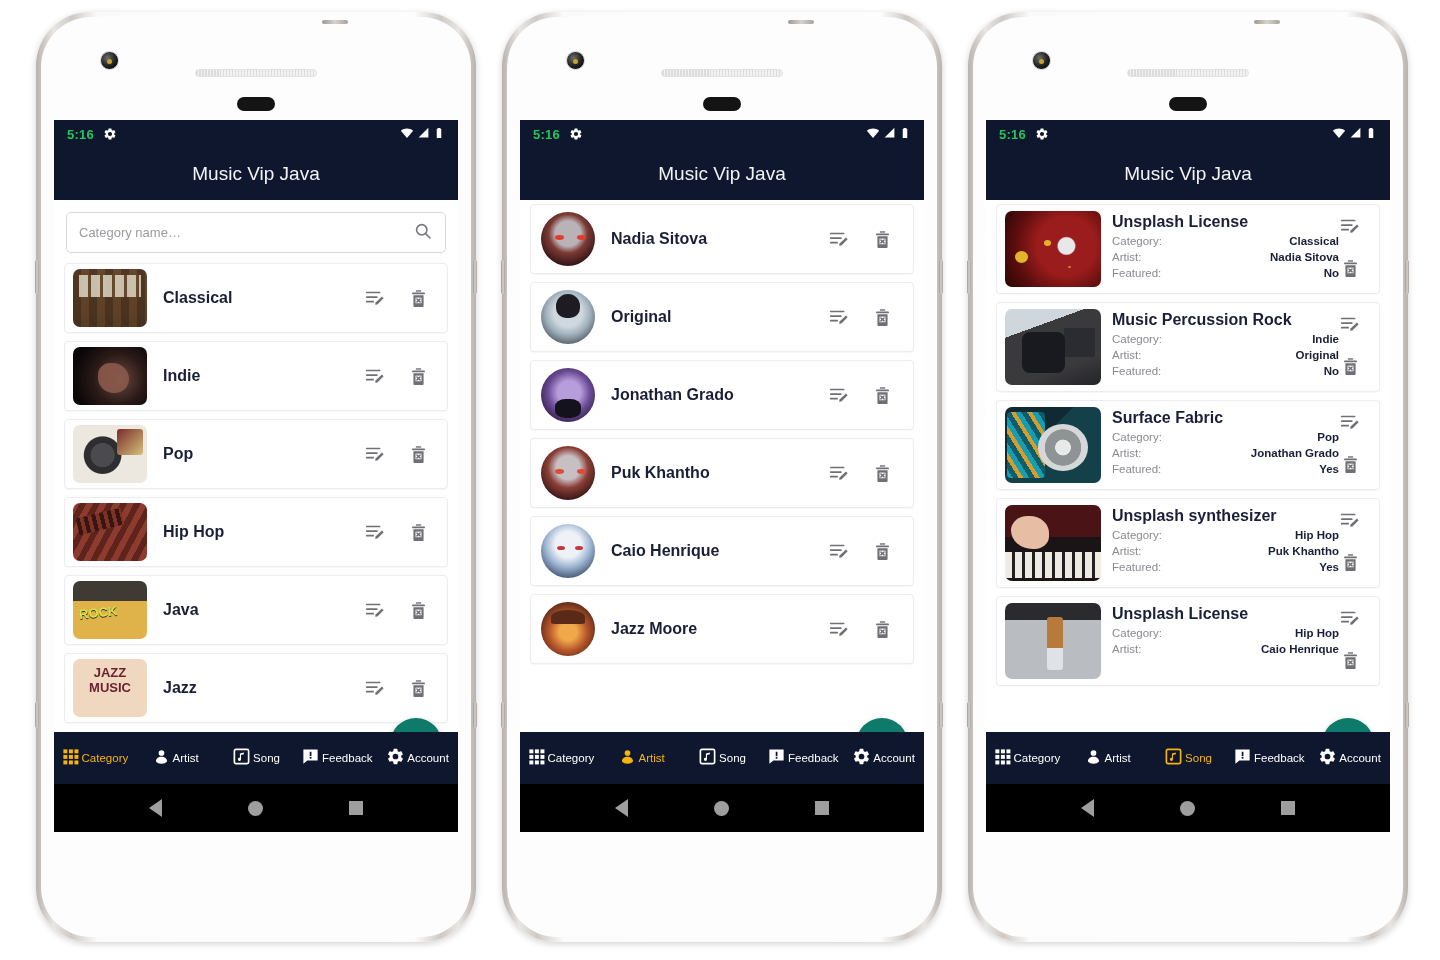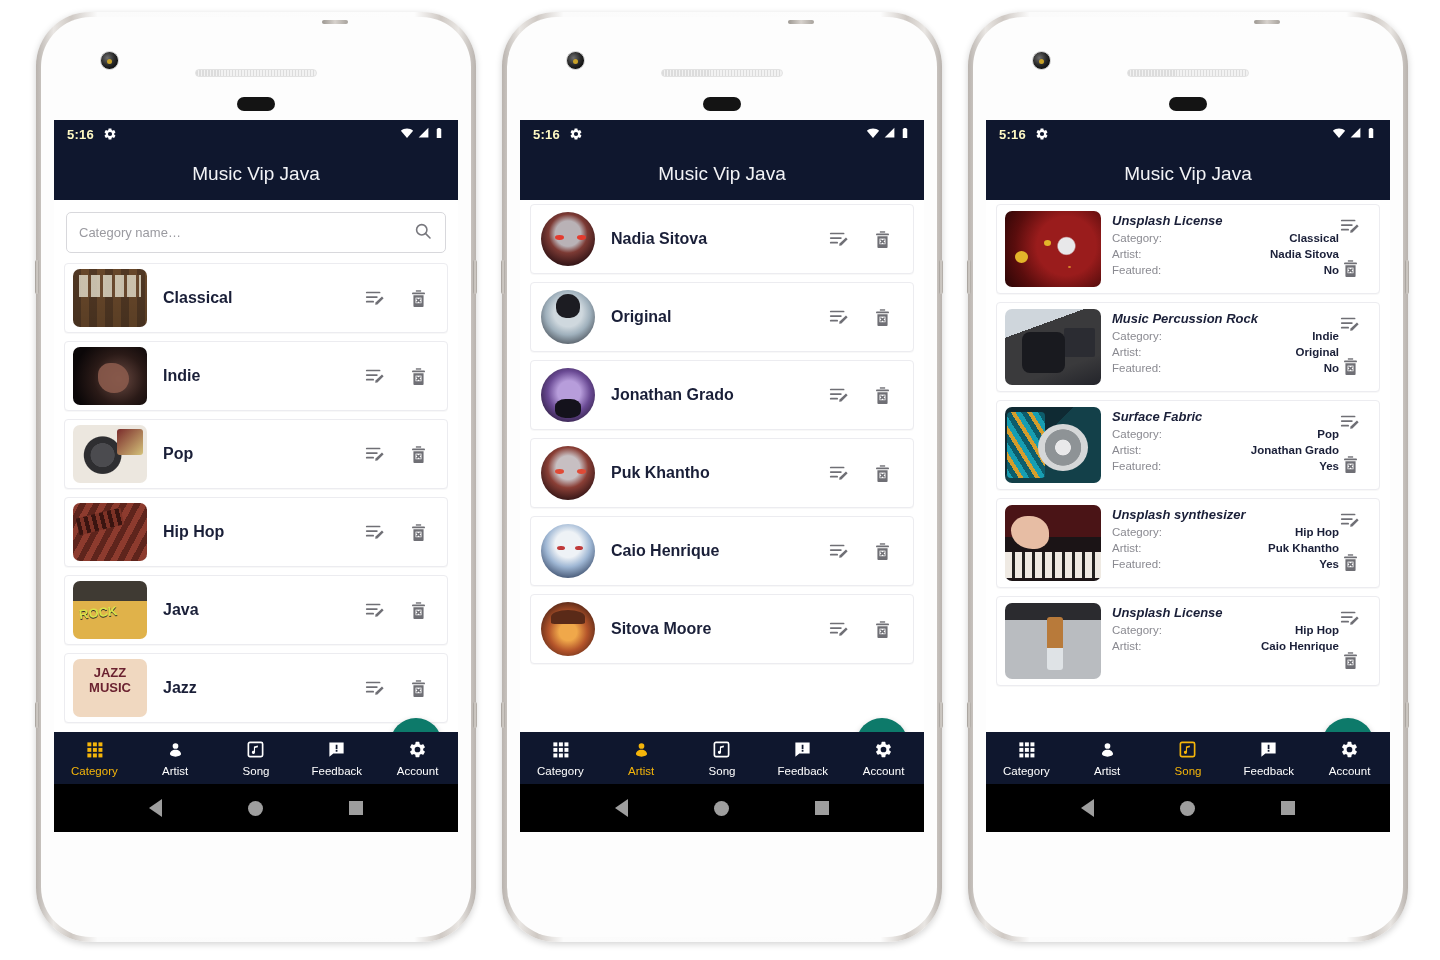--- a/index.html
+++ b/index.html
@@ -70,21 +70,21 @@
   .screen {
     position: absolute; left: 18px; top: 108px;
     width: 404px; height: 712px;
     background: #f7f7f7; overflow: hidden;
   }
 
   
   .statusbar {
     height: 28px; background: #0f172e;
     display: flex; align-items: center; padding: 0 13px;
-    color: #fef9c3; font-size: 13px; font-weight: bold;
+    color: #22c55e; font-size: 13px; font-weight: bold;
   }
   .sb-time { letter-spacing: .2px; }
   .sb-gear { margin-left: 9px; display: inline-flex; }
   .sb-right { margin-left: auto; display: flex; align-items: center; gap: 3px; }
 
   
   .appbar {
     height: 52px; background: #0f172e;
     display: flex; align-items: center; justify-content: center;
   }
@@ -128,21 +128,21 @@
     width: 54px; height: 54px; border-radius: 50%; flex: none;
     background-size: cover; background-position: center;
   }
   .artist-name { margin-left: 16px; font-size: 16px; font-weight: bold; color: #1a1f38; flex: 1; }
 
   
   .song-card { height: 90px; padding: 6px 8px; align-items: stretch; }
   .song-thumb { width: 96px; height: 76px; border-radius: 7px; flex: none;
                 background-size: cover; background-position: center; }
   .song-body { margin-left: 11px; flex: 1; padding-top: 2px; }
-  .song-title { font-size: 13px; font-weight: bold; color: #1a1f38; margin-bottom: 2px; font-style: italic; }
+  .song-title { font-size: 16px; font-weight: bold; color: #1a1f38; margin-bottom: 2px; }
   .meta-row { display: flex; font-size: 11.5px; line-height: 16px; justify-content: space-between; }
   .meta-key { width: 62px; color: #8a8a91; }
   .meta-val { color: #1a1f38; font-weight: bold; }
   .song-actions {
     display: flex; flex-direction: column; justify-content: space-between;
     align-items: center; padding: 4px 10px 8px 0;
   }
 
   
   .icon-edit, .icon-del { display: inline-flex; cursor: pointer; }
@@ -156,21 +156,21 @@
     box-shadow: 0 3px 6px rgba(0,0,0,.28);
   }
 
   
   .bottomnav {
     position: absolute; left: 0; right: 0; bottom: 48px;
     height: 52px; background: #0f172e;
     display: flex; align-items: center;
   }
   .nav-item {
-    flex: 1; display: flex; flex-direction: column;
+    flex: 1; display: flex; flex-direction: row;
     align-items: center; justify-content: center; gap: 2px;
     color: #ffffff;
   }
   .nav-item.active { color: #f5b50a; }
   .nav-label { font-size: 11.5px; }
 
   
   .androidnav {
     position: absolute; left: 0; right: 0; bottom: 0;
     height: 48px; background: #000;
@@ -747,21 +747,21 @@
   <g stroke="#6f6f75" stroke-width="1.7" stroke-linecap="round">
     <line x1="10.2" y1="12.6" x2="13.8" y2="15.9"></line>
                     <line x1="13.8" y1="12.6" x2="10.2" y2="15.9"></line>
                   </g>
                 </svg>
               </span>
             </div>
           </div>
           <div class="card artist-card">
             <div class="avatar av-alice"></div>
-            <div class="artist-name">Sitova Moore</div>
+            <div class="artist-name">Jazz Moore</div>
             <div class="row-actions">
               <span class="icon-edit">
                 <svg width="22" height="22" viewBox="0 0 24 24">
                   <g stroke="#6f6f75" stroke-width="1.9" stroke-linecap="round">
     <line x1="3" y1="6" x2="17" y2="6"></line>
                     <line x1="3" y1="11" x2="14" y2="11"></line>
     <line x1="3" y1="16" x2="10" y2="16"></line>
                   </g>
     <path d="M19.6 10.4 21.4 12.2 14.6 19 12.2 19.4 12.6 17z" fill="#6f6f75"></path>
                 </svg>

